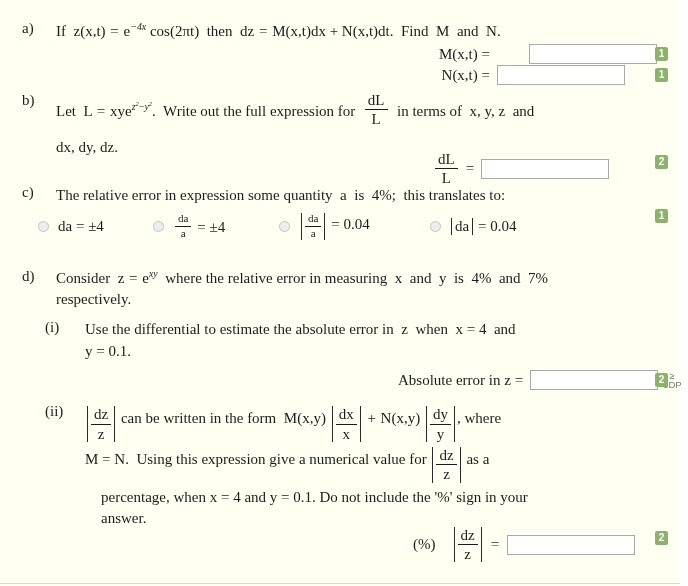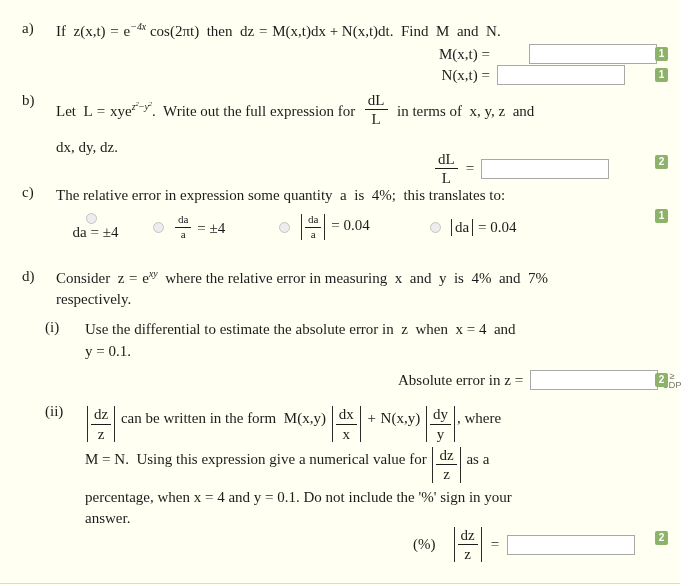--- a/index.html
+++ b/index.html
@@ -249,21 +249,21 @@
     <div class="qbody">
       <span class="mn">The relative error in expression some quantity</span>&nbsp;
       <span class="mi">a</span>&nbsp;
       <span class="mn">is</span>&nbsp;
       <span class="mn">4%;</span>&nbsp;
       <span class="mn">this translates to:</span>
     </div>
   </div>
 
   <div class="radio-group" style="left:38px; top:213px;">
-    <div class="radio-opt" style="width:115px;flex-direction:column;">
+    <div class="radio-opt" style="width:115px;">
       <span class="radio-dot"></span>
       <span><span class="mi">da</span> <span class="mn">= ±4</span></span>
     </div>
     <div class="radio-opt" style="width:126px;">
       <span class="radio-dot"></span>
       <span><span class="frac small"><span class="num mi">da</span><span class="den mi">a</span></span> <span class="mn">= ±4</span></span>
     </div>
     <div class="radio-opt" style="width:151px;">
       <span class="radio-dot"></span>
       <span><span class="absbar small" style="vertical-align:-0.30em;"><span class="frac small" style="vertical-align:-0.35em; margin:0;"><span class="num mi">da</span><span class="den mi">a</span></span></span> <span class="mn">= 0.04</span></span>
@@ -332,21 +332,21 @@
         <span class="absbar"><span class="frac" style="margin:0;"><span class="num mi">dy</span><span class="den mi">y</span></span></span><span class="mn">, where</span>
       </div>
 
       <div style="line-height:2.0; margin-top:2px;">
         <span class="mi">M = N.</span>&nbsp;
         <span class="mn">Using this expression give a numerical value for</span>
         <span class="absbar"><span class="frac" style="margin:0;"><span class="num mi">dz</span><span class="den mi">z</span></span></span>
         <span class="mn">as a</span>
       </div>
 
-      <div style="line-height:1.45; margin-top:4px;">
+      <div style="line-height:1.45; margin-top:4px;margin-left:16px;">
         <span class="mn">percentage, when  x = 4  and  y = 0.1.  Do not include the '%' sign in your</span>
         <br>
         <span class="mn">answer.</span>
       </div>
 
     </div>
   </div>
 
   <div class="answer-row" style="left:413px; top:527px;">
     <span class="mn" style="font-size:15px; margin-right:16px;">(%)</span>

